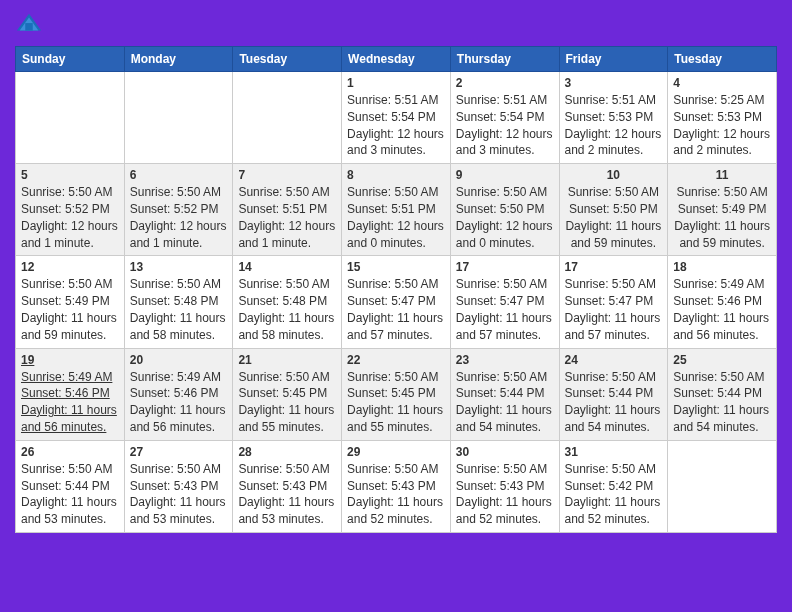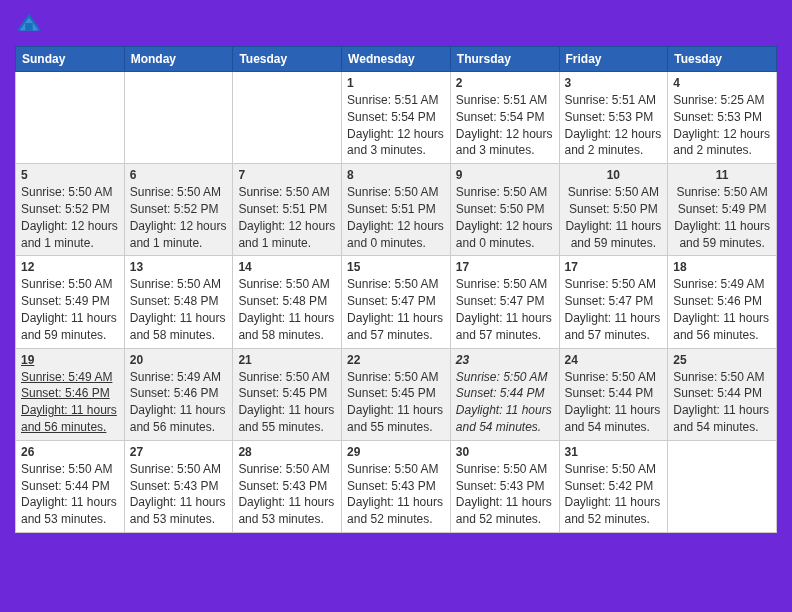--- a/index.html
+++ b/index.html
@@ -265,21 +265,21 @@
             <div class="day-info">Sunrise: 5:50 AM
 Sunset: 5:45 PM
 Daylight: 11 hours and 55 minutes.</div>
           </td>
           <td style="background: rgb(240, 240, 240);">
             <span class="day-number">22</span>
             <div class="day-info">Sunrise: 5:50 AM
 Sunset: 5:45 PM
 Daylight: 11 hours and 55 minutes.</div>
           </td>
-          <td style="background: rgb(240, 240, 240); font-style: italic;">
+          <td style="background: rgb(240, 240, 240);">
             <span class="day-number">23</span>
             <div class="day-info">Sunrise: 5:50 AM
 Sunset: 5:44 PM
 Daylight: 11 hours and 54 minutes.</div>
           </td>
           <td style="background: rgb(240, 240, 240);">
             <span class="day-number">24</span>
             <div class="day-info">Sunrise: 5:50 AM
 Sunset: 5:44 PM
 Daylight: 11 hours and 54 minutes.</div>

